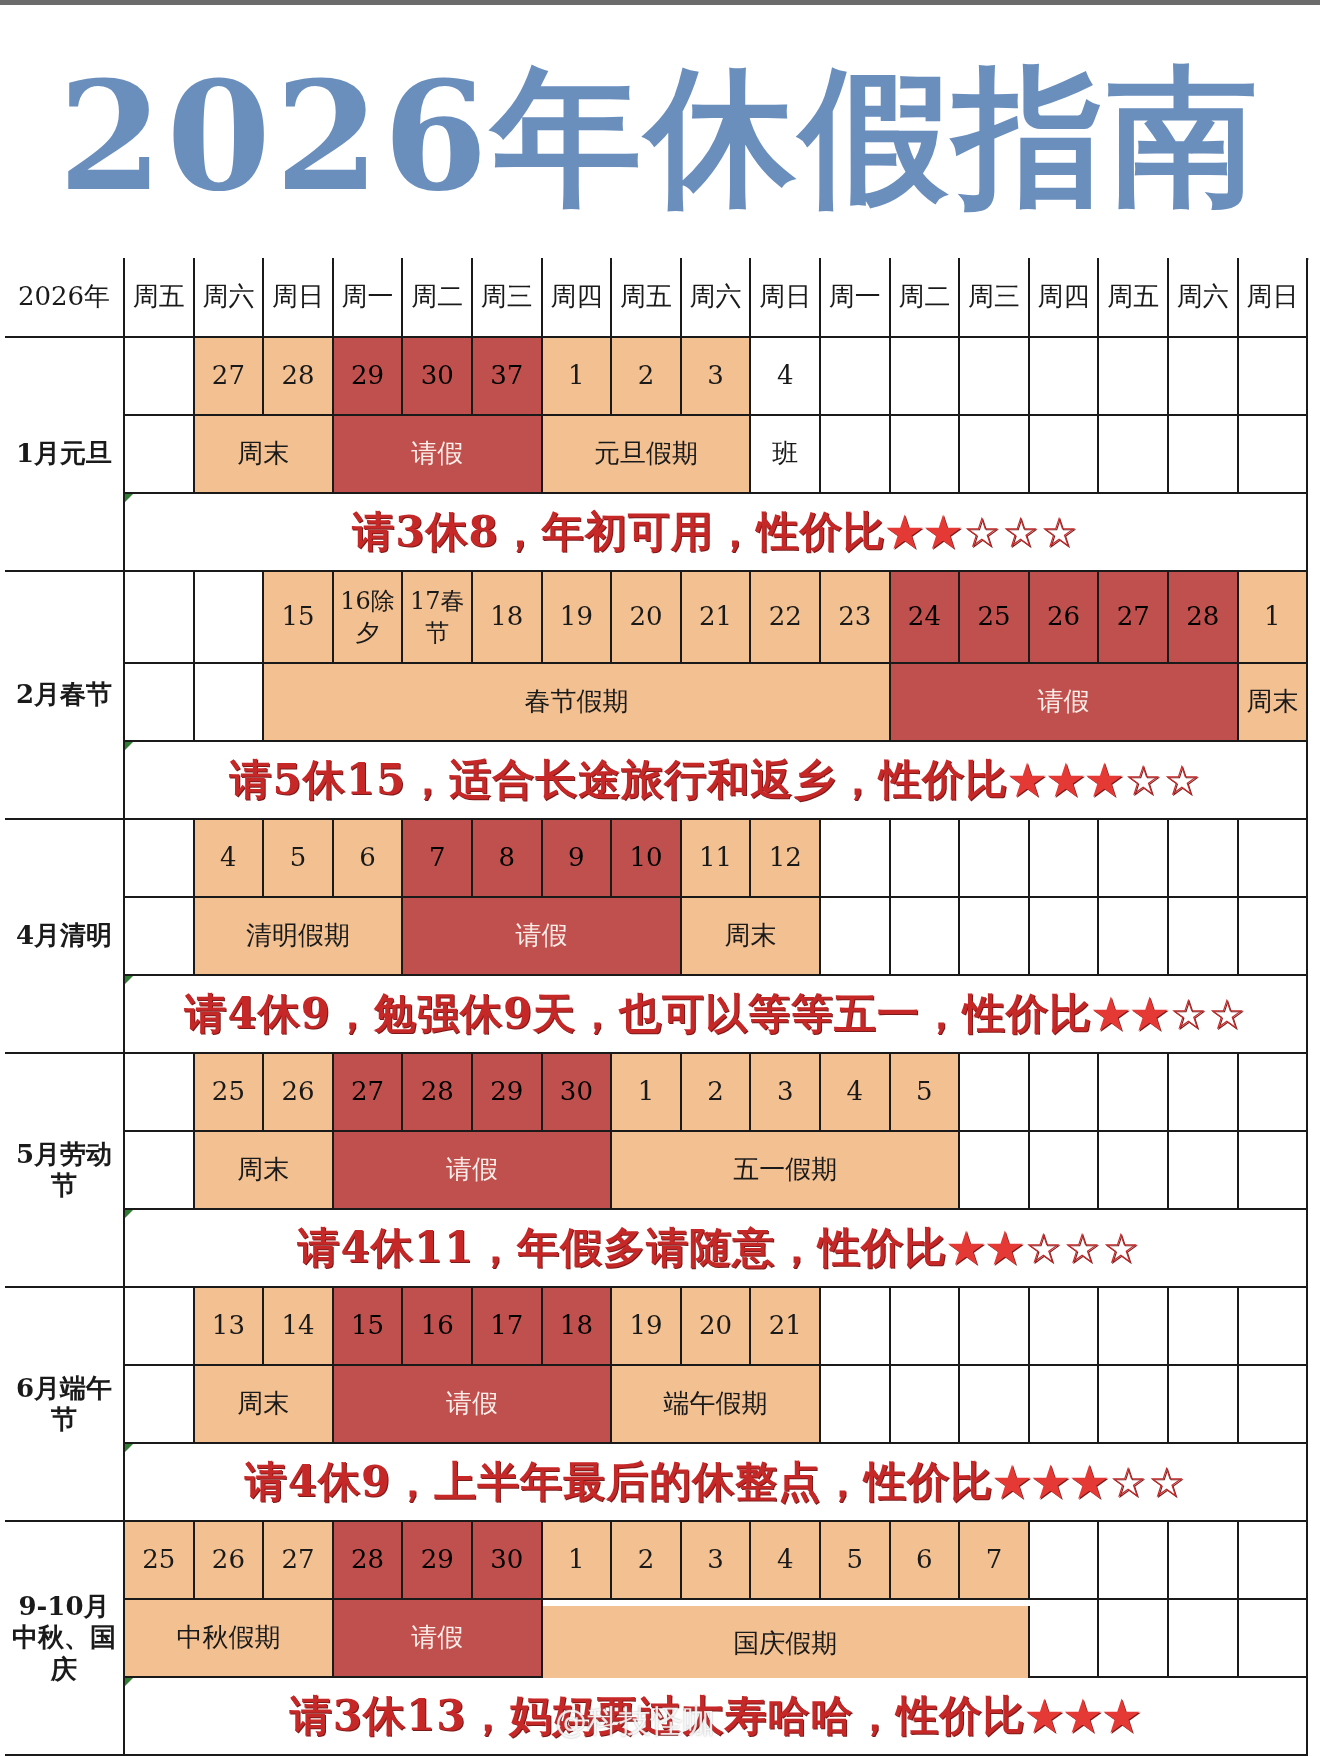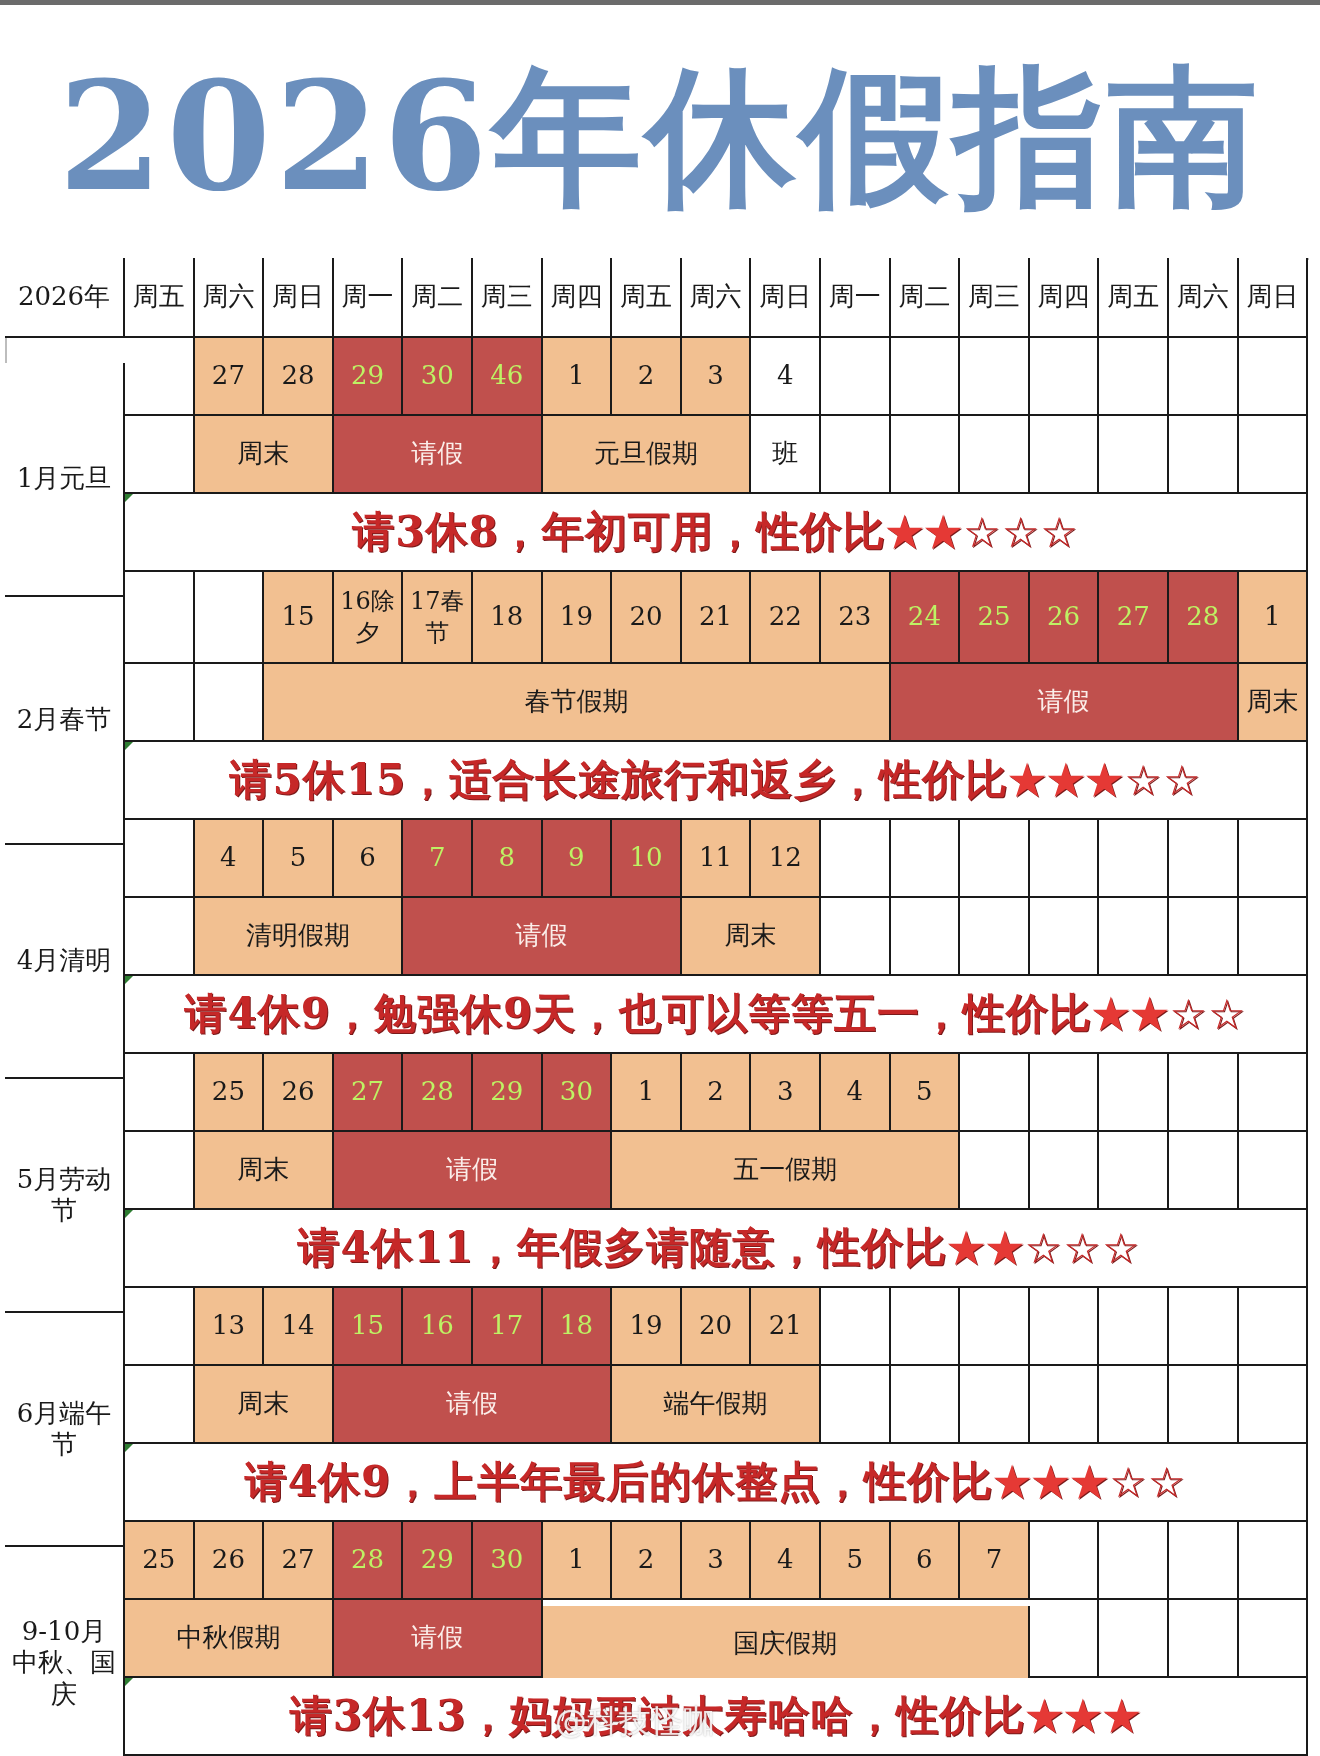--- a/index.html
+++ b/index.html
@@ -15,22 +15,22 @@
   }
   .sheet { position: absolute; left: 5px; top: 258px; width: 1304px; height: 1498px; }
   .cell {
     position: absolute; display: flex; align-items: center; justify-content: center;
     text-align: center; border-right: 2px solid #1a1a1a; border-bottom: 2px solid #1a1a1a;
     color: #1a1a1a; font-size: 26px; line-height: 1.2;
   }
   .hdr { font-size: 26px; background: #ffffff; }
   .empty { background: #ffffff; }
   .hol { background: #f2c091; }
-  .leave { background: #c0504d; color: #bef264; }
-  .label { background: #ffffff; font-size: 26px; font-weight: normal; color: #1a1a1a; border-right: 2px solid #1a1a1a; margin-top: 25px; }
+  .leave { background: #c0504d; color: #000000; }
+  .label { background: #ffffff; font-size: 26px; font-weight: bold; color: #1a1a1a; border-right: 2px solid #1a1a1a; }
   .span-label { font-size: 26px; }
   .leave.span-label { color: #fbeeea; }
   .caption {
     position: absolute; display: flex; align-items: center; justify-content: center;
     background: #ffffff; color: #c62828; font-weight: bold; font-size: 42px;
     border-bottom: 2px solid #1a1a1a; border-right: 2px solid #1a1a1a;
     white-space: nowrap; letter-spacing: 1px;
     text-shadow: 1px 1px 0 #7a1a1a;
   }
   .caption .corner { position: absolute; left: 0; top: 0; width: 0; height: 0; border-top: 8px solid #2e7d32; border-right: 8px solid transparent; }
@@ -71,21 +71,21 @@
     <div class="cell hdr" style="left: 1024.8px; top: 0px; width: 69.6px; height: 80px;">周四</div>
     <div class="cell hdr" style="left: 1094.4px; top: 0px; width: 69.6px; height: 80px;">周五</div>
     <div class="cell hdr" style="left: 1164px; top: 0px; width: 69.6px; height: 80px;">周六</div>
     <div class="cell hdr" style="left: 1233.6px; top: 0px; width: 69.6px; height: 80px;">周日</div>
     <div class="cell label" style="left: 0px; top: 80px; width: 120px; height: 234px; padding: 0px 6px;">1月元旦</div>
     <div class="cell empty" style="left: 120px; top: 80px; width: 69.6px; height: 78px;"></div>
     <div class="cell hol" style="left: 189.6px; top: 80px; width: 69.6px; height: 78px;">27</div>
     <div class="cell hol" style="left: 259.2px; top: 80px; width: 69.6px; height: 78px;">28</div>
     <div class="cell leave" style="left: 328.8px; top: 80px; width: 69.6px; height: 78px;">29</div>
     <div class="cell leave" style="left: 398.4px; top: 80px; width: 69.6px; height: 78px;">30</div>
-    <div class="cell leave" style="left: 468px; top: 80px; width: 69.6px; height: 78px;">46</div>
+    <div class="cell leave" style="left: 468px; top: 80px; width: 69.6px; height: 78px;">37</div>
     <div class="cell hol" style="left: 537.6px; top: 80px; width: 69.6px; height: 78px;">1</div>
     <div class="cell hol" style="left: 607.2px; top: 80px; width: 69.6px; height: 78px;">2</div>
     <div class="cell hol" style="left: 676.8px; top: 80px; width: 69.6px; height: 78px;">3</div>
     <div class="cell empty" style="left: 746.4px; top: 80px; width: 69.6px; height: 78px;">4</div>
     <div class="cell empty" style="left: 816px; top: 80px; width: 69.6px; height: 78px;"></div>
     <div class="cell empty" style="left: 885.6px; top: 80px; width: 69.6px; height: 78px;"></div>
     <div class="cell empty" style="left: 955.2px; top: 80px; width: 69.6px; height: 78px;"></div>
     <div class="cell empty" style="left: 1024.8px; top: 80px; width: 69.6px; height: 78px;"></div>
     <div class="cell empty" style="left: 1094.4px; top: 80px; width: 69.6px; height: 78px;"></div>
     <div class="cell empty" style="left: 1164px; top: 80px; width: 69.6px; height: 78px;"></div>

